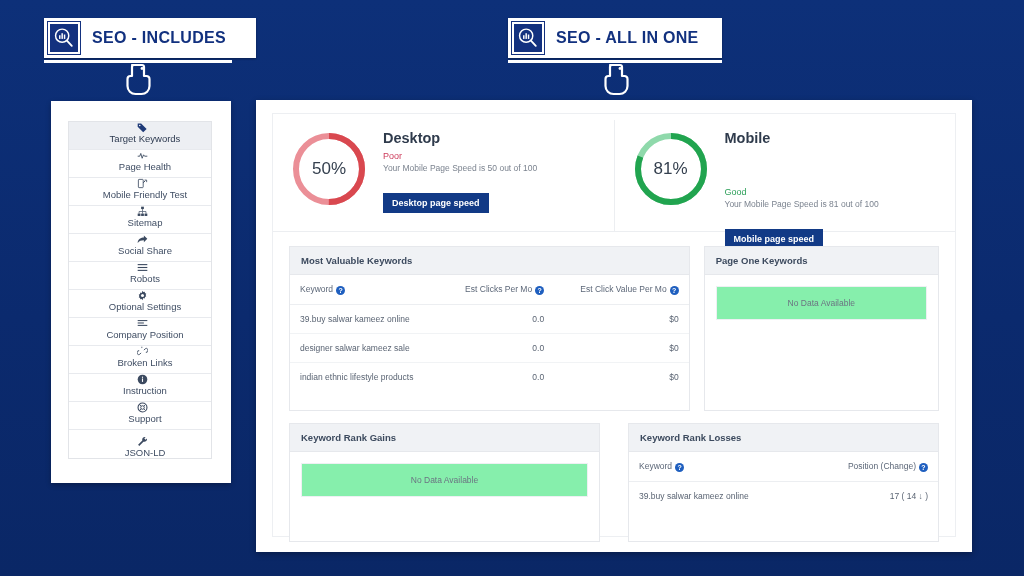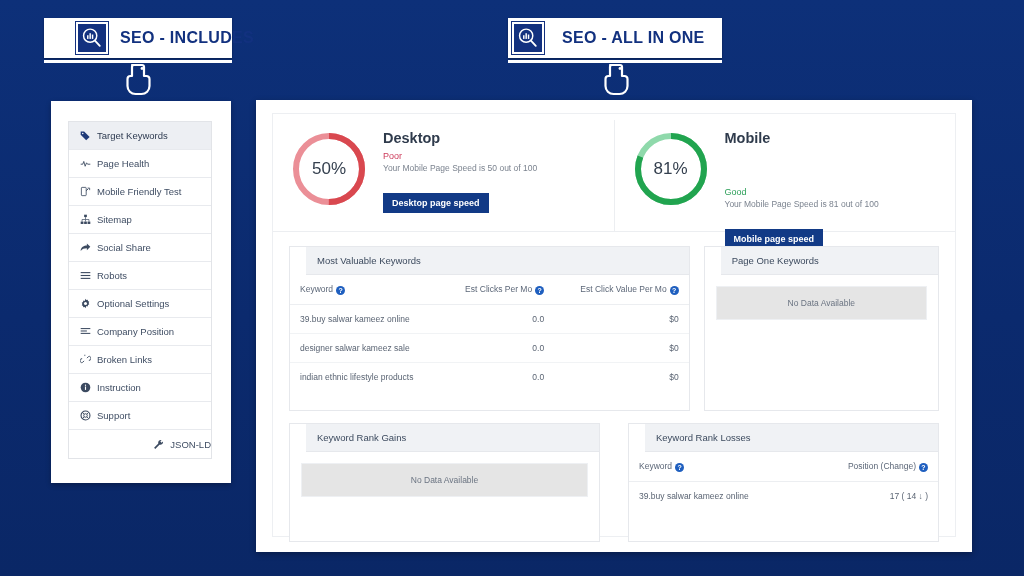--- a/index.html
+++ b/index.html
@@ -32,23 +32,23 @@
     flex: 0 0 auto;
     margin: 2px 0 2px 2px;
   }
   .banner-logo svg { display: block; }
   .banner-title {
     color: #12317f;
     font-weight: bold;
     letter-spacing: .3px;
     white-space: nowrap;
   }
-  #banner-includes { left: 44px; top: 18px; width: 188px; height: 40px; padding-left: 28px; }
+  #banner-includes { left: 44px; top: 18px; width: 212px; height: 40px; }
   #banner-includes .banner-title { font-size: 16px; margin-left: 12px; }
-  #banner-allinone { left: 508px; top: 18px; width: 214px; height: 40px; gap: 6px; }
+  #banner-allinone { left: 508px; top: 18px; width: 214px; height: 40px; }
   #banner-allinone .banner-title { font-size: 16px; margin-left: 12px; }
 
   .banner-underline {
     position: absolute; height: 3px; background: #ffffff;
   }
   #underline-includes { left: 44px; top: 60px; width: 188px; }
   #underline-allinone { left: 508px; top: 60px; width: 214px; }
 
   .hand-cursor { position: absolute; }
   #hand-left  { left: 120px; top: 62px; }
@@ -68,20 +68,21 @@
     background: #ffffff;
   }
   .menu-item {
     height: 28px;
     display: flex; align-items: center;
     padding-left: 10px;
     font-size: 9.5px;
     color: #3f4d63;
     border-bottom: 1px solid #e8eaee;
     white-space: nowrap;
+    flex-direction: column;
   }
   .menu-item:last-child { border-bottom: none; justify-content: flex-end; }
   .menu-item.active { background: #edeff3; color: #2d3a50; }
   .menu-icon {
     width: 13px; margin-right: 5px;
     display: inline-flex; align-items: center; justify-content: center;
     color: #3c4a60; font-size: 9px;
   }
   .menu-icon svg { display: block; }
 
@@ -140,22 +141,21 @@
   }
 
   
   .panel { border: 1px solid #e6e8ec; background: #ffffff; }
   .panel-head {
     background: #f0f2f5;
     border-bottom: 1px solid #e6e8ec;
     font-size: 9.5px;
     color: #3c4a5e;
     padding: 8px 11px;
-    font-weight: normal;
-    margin-left: 16px;
+    font-weight: bold;
   }
   .panel-body { padding: 0; }
 
   .row-mid { display: flex; gap: 14px; padding: 14px 16px 0 16px; }
   #panel-valuable { width: 412px; }
   #panel-pageone  { width: 242px; }
 
   .row-bottom { display: flex; gap: 28px; padding: 12px 16px 0 16px; }
   #panel-gains  { width: 328px; }
   #panel-losses { width: 328px; }
@@ -185,21 +185,21 @@
     font-size: 7px;
     line-height: 9px;
     text-align: center;
     vertical-align: -1px;
     margin-left: 3px;
     font-weight: bold;
   }
 
   .no-data {
     margin: 11px;
-    background: #e5e5e5;
+    background: #86efac;
     border: 1px solid #eef0f3;
     text-align: center;
     font-size: 8.5px;
     color: #6b7482;
     padding: 11px 0;
   }
   #panel-pageone .panel-body { height: 124px; }
   #panel-gains .panel-body   { height: 78px; }
   #panel-losses .panel-body  { height: 78px; }
 </style>

